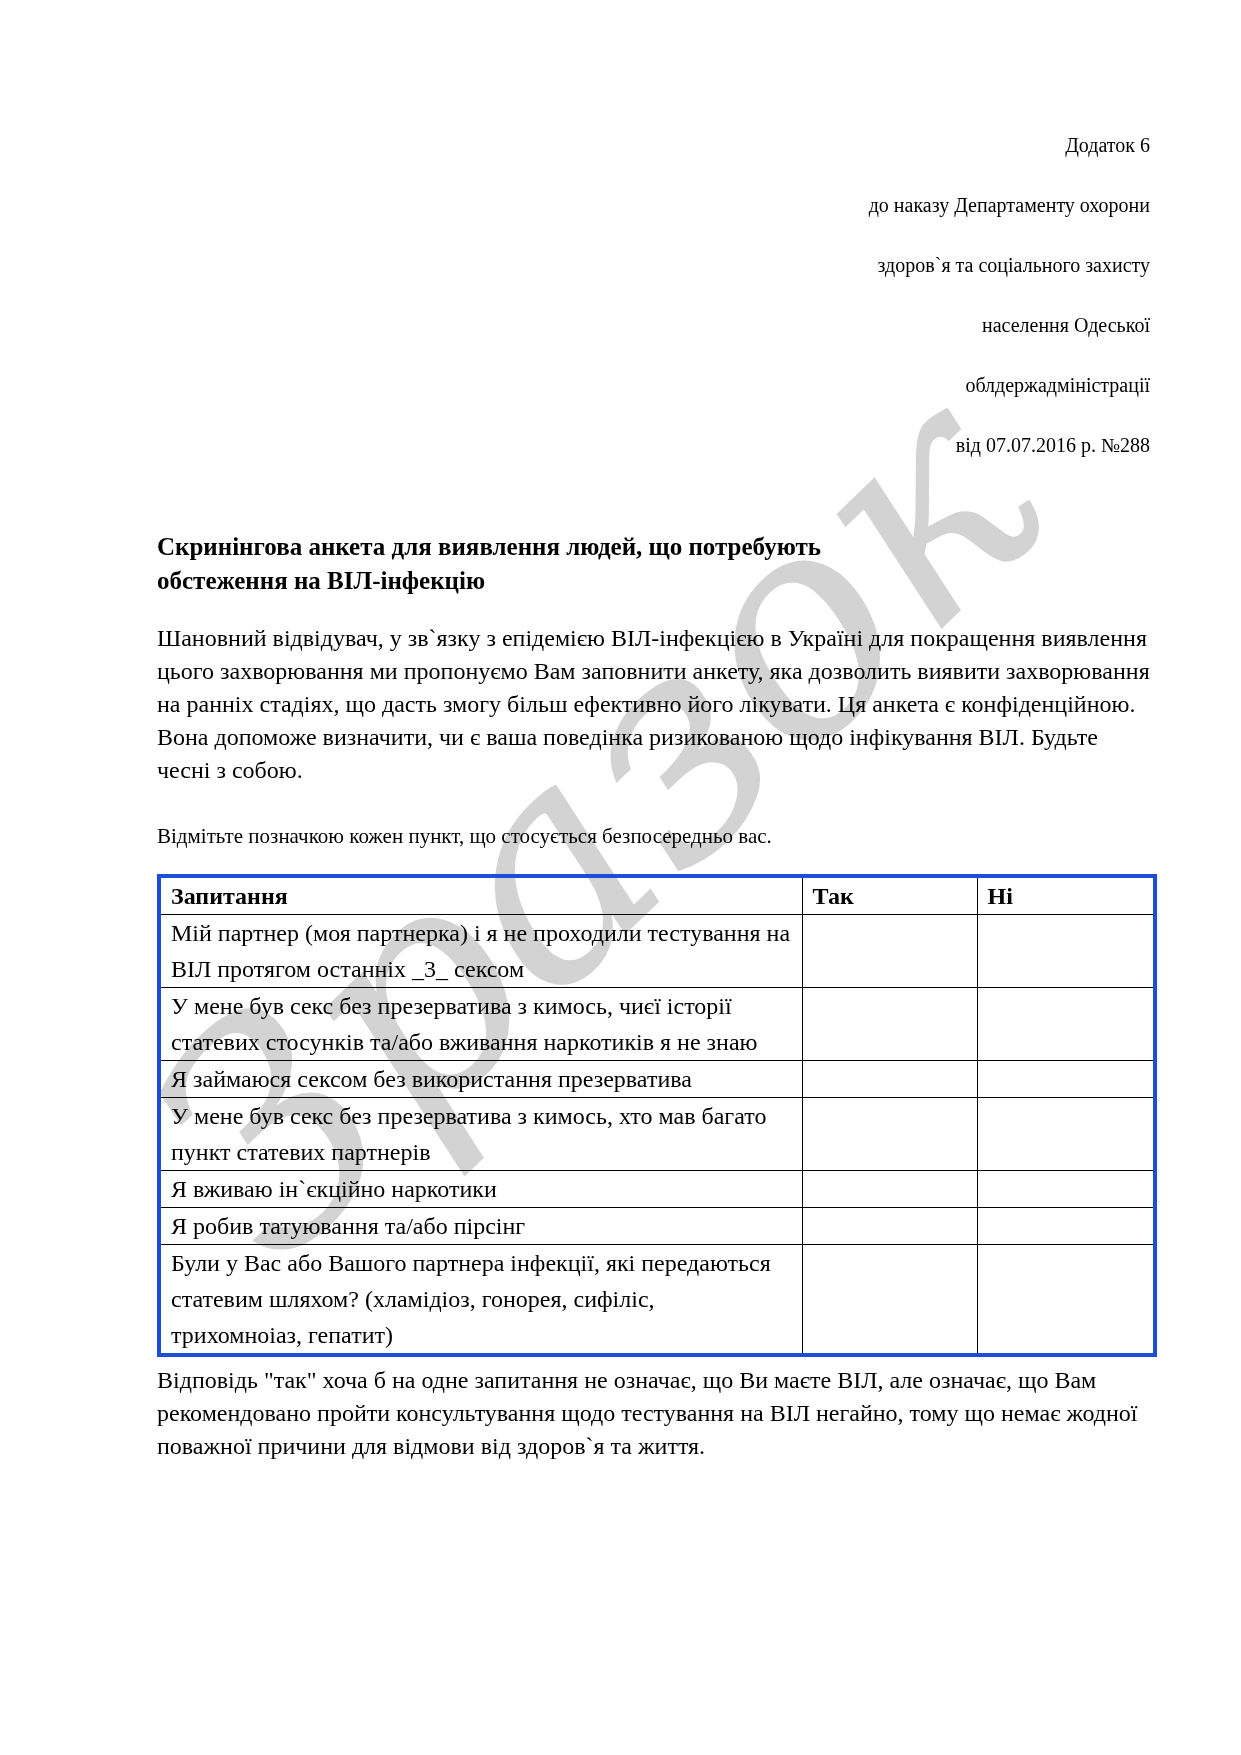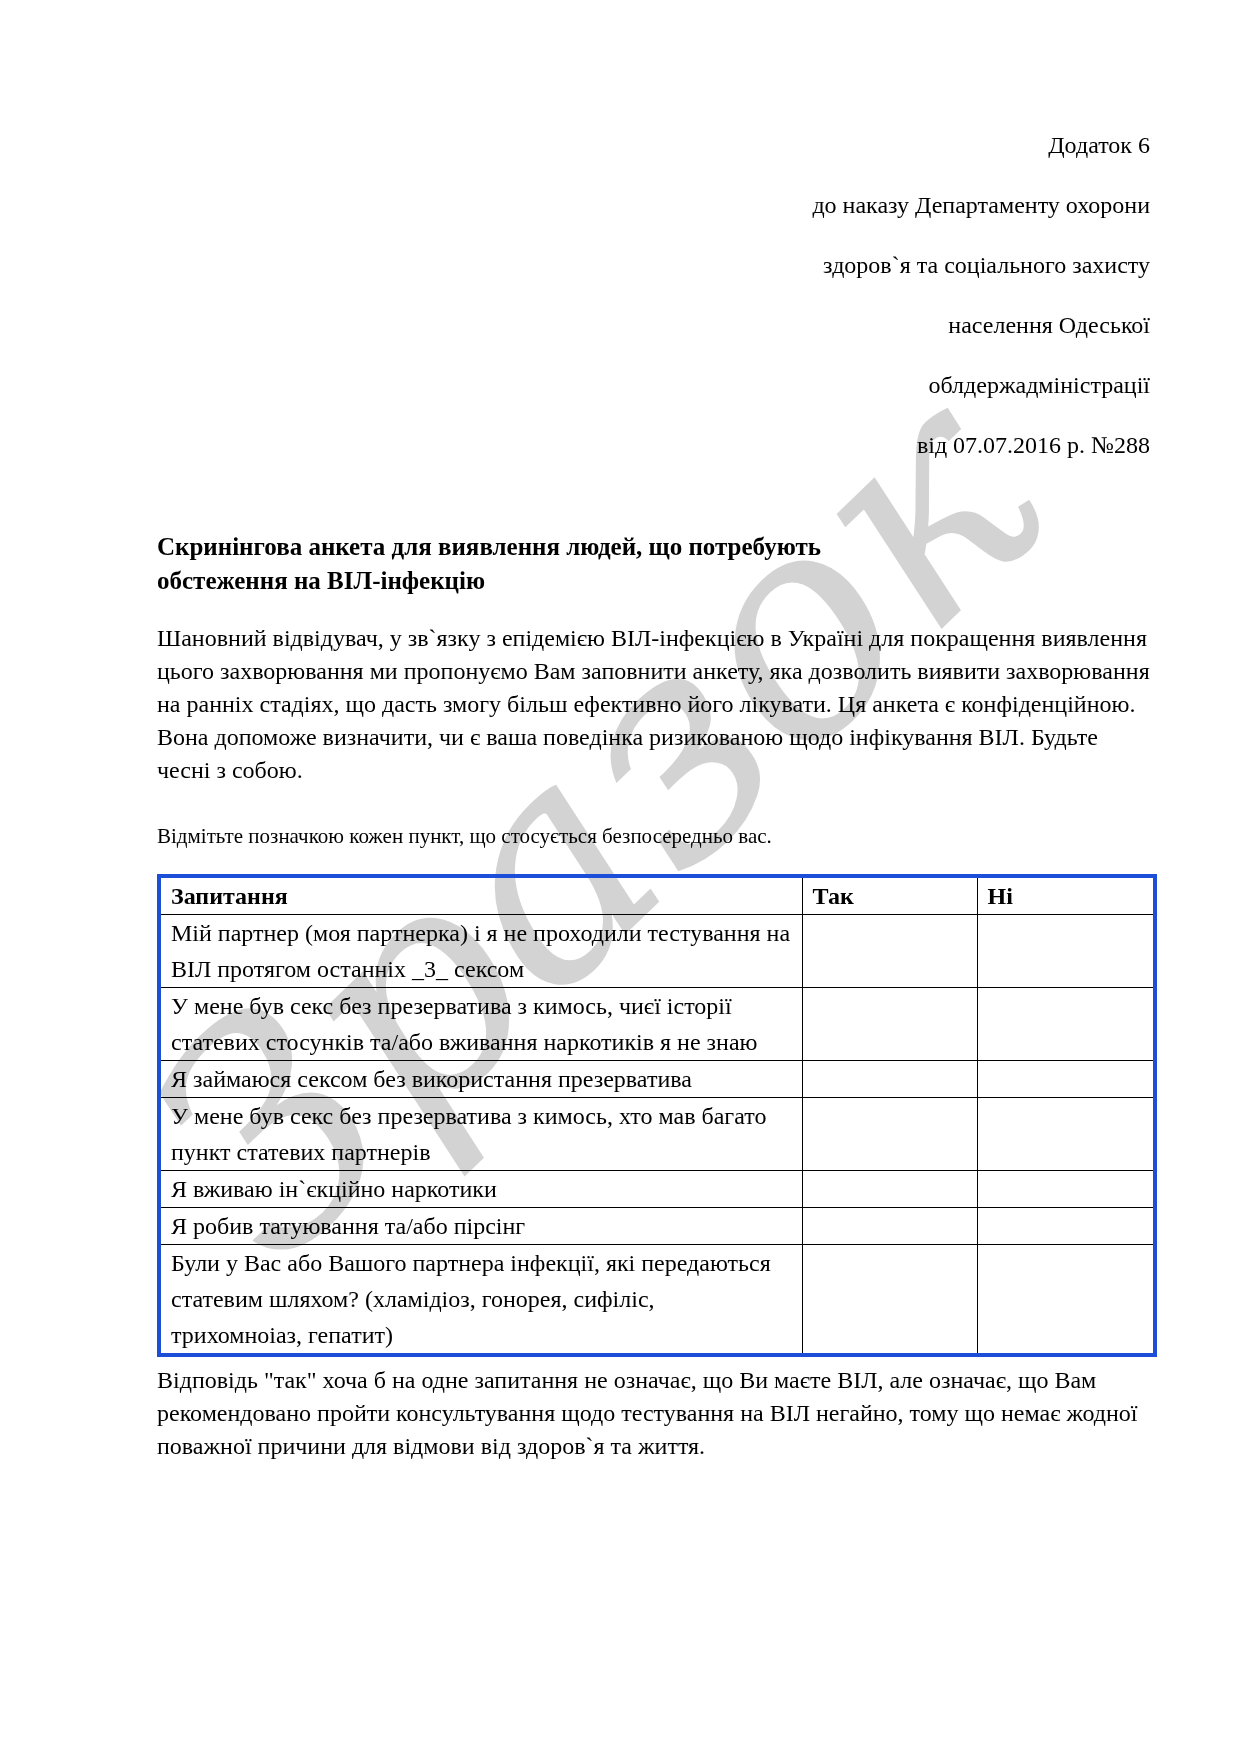--- a/index.html
+++ b/index.html
@@ -13,21 +13,21 @@
     font-family: "Liberation Serif", "DejaVu Serif", serif;
     overflow: hidden;
   }
   .content {
     position: relative;
     z-index: 1;
     padding: 100px 91px 0 157px; 
   }
   .letterhead {
     text-align: right;
-    font-size: 24px;
+    font-size: 20px;
     line-height: 30px;
     white-space: pre-line;
   }
   .doc-title {
     margin-top: 40px;
     text-align: left;
     font-weight: bold;
     font-size: 25px;
     line-height: 34px;
   }

